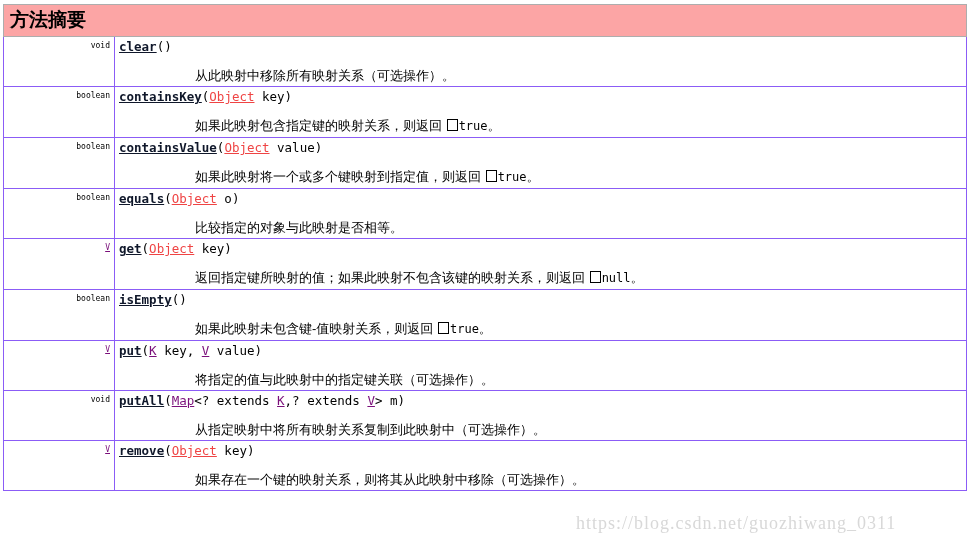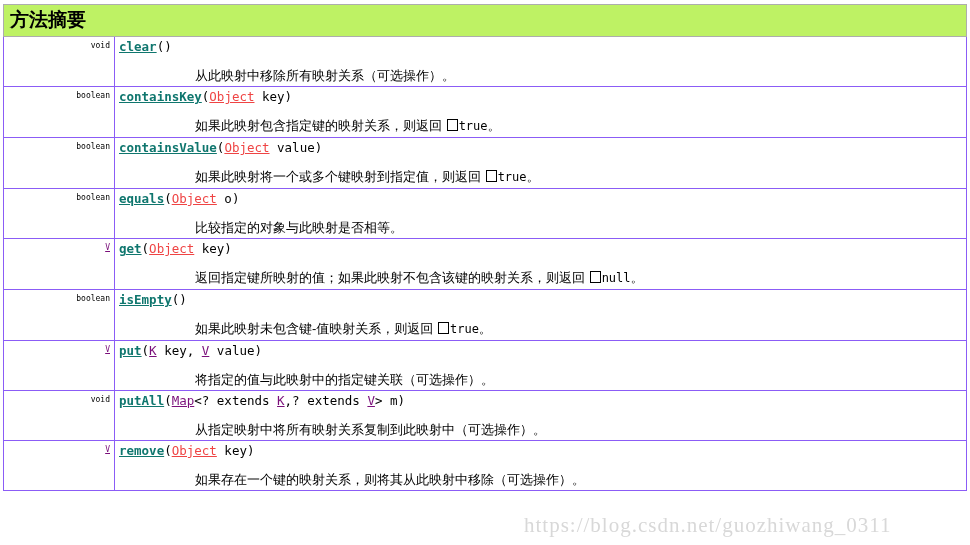--- a/index.html
+++ b/index.html
@@ -12,21 +12,21 @@
 
   
   .summary-table{
     width:964px;margin:4px 0 0 3px;
     border-collapse:collapse;
     border:1px solid #adadad;
     background:#ffffff;
     table-layout:fixed;
   }
   .summary-header-row td{
-    background:#bef264;
+    background:#fca5a5;
     border:1px solid #adadad;
     padding:2px 0 3px 6px;
     height:26px;
   }
   .summary-header-title{
     font-family:"Liberation Serif", serif;
     font-size:19px;
     font-weight:bold;
     color:#000000;
     letter-spacing:0px;
@@ -67,21 +67,21 @@
     font-size:13px;
     line-height:17px;
     color:#000000;
     padding-left:76px;
     white-space:nowrap;
     margin-top:12px;
   }
 
   
   a.lnk, span.lnk{
-    color:#0f766e;
+    color:#0f172a;
     text-decoration:underline;
     font-weight:bold;
     cursor:pointer;
   }
   a.lnk-plain, span.lnk-plain{
     color:#ef4444;
     text-decoration:underline;
     font-weight:normal;
     cursor:pointer;
   }
@@ -102,23 +102,23 @@
     vertical-align:-1px;
     margin:0 1px;
   }
 
   
   .col-type .tl{color:#7a0f7a;text-decoration:underline;}
 
   
   .watermark{
     position:absolute;
-    left:524px;top:513px;
+    left:576px;top:513px;
     font-family:"Liberation Serif", serif;
-    font-size:21px;
+    font-size:18px;
     color:#d8d8d8;
     letter-spacing:1px;
     white-space:nowrap;
     pointer-events:none;
   }
 </style>
 </head>
 <body>
 
 <div class="page">

